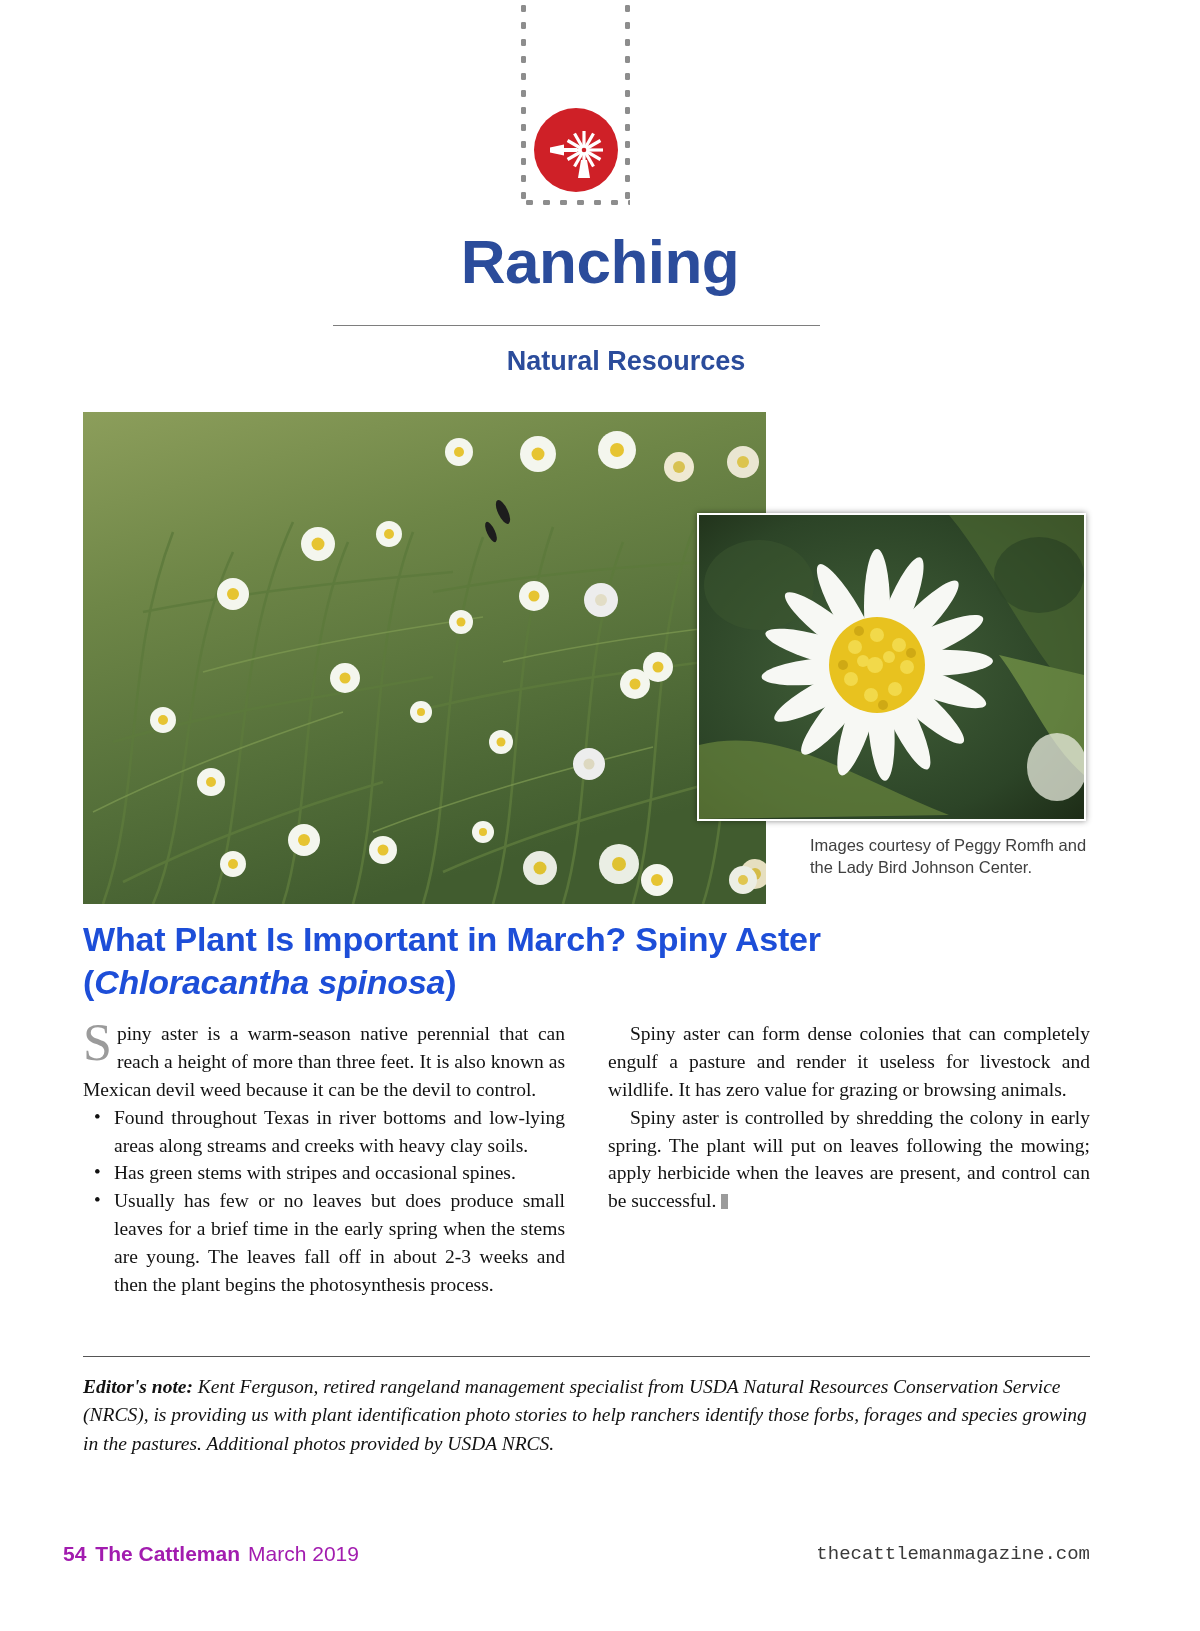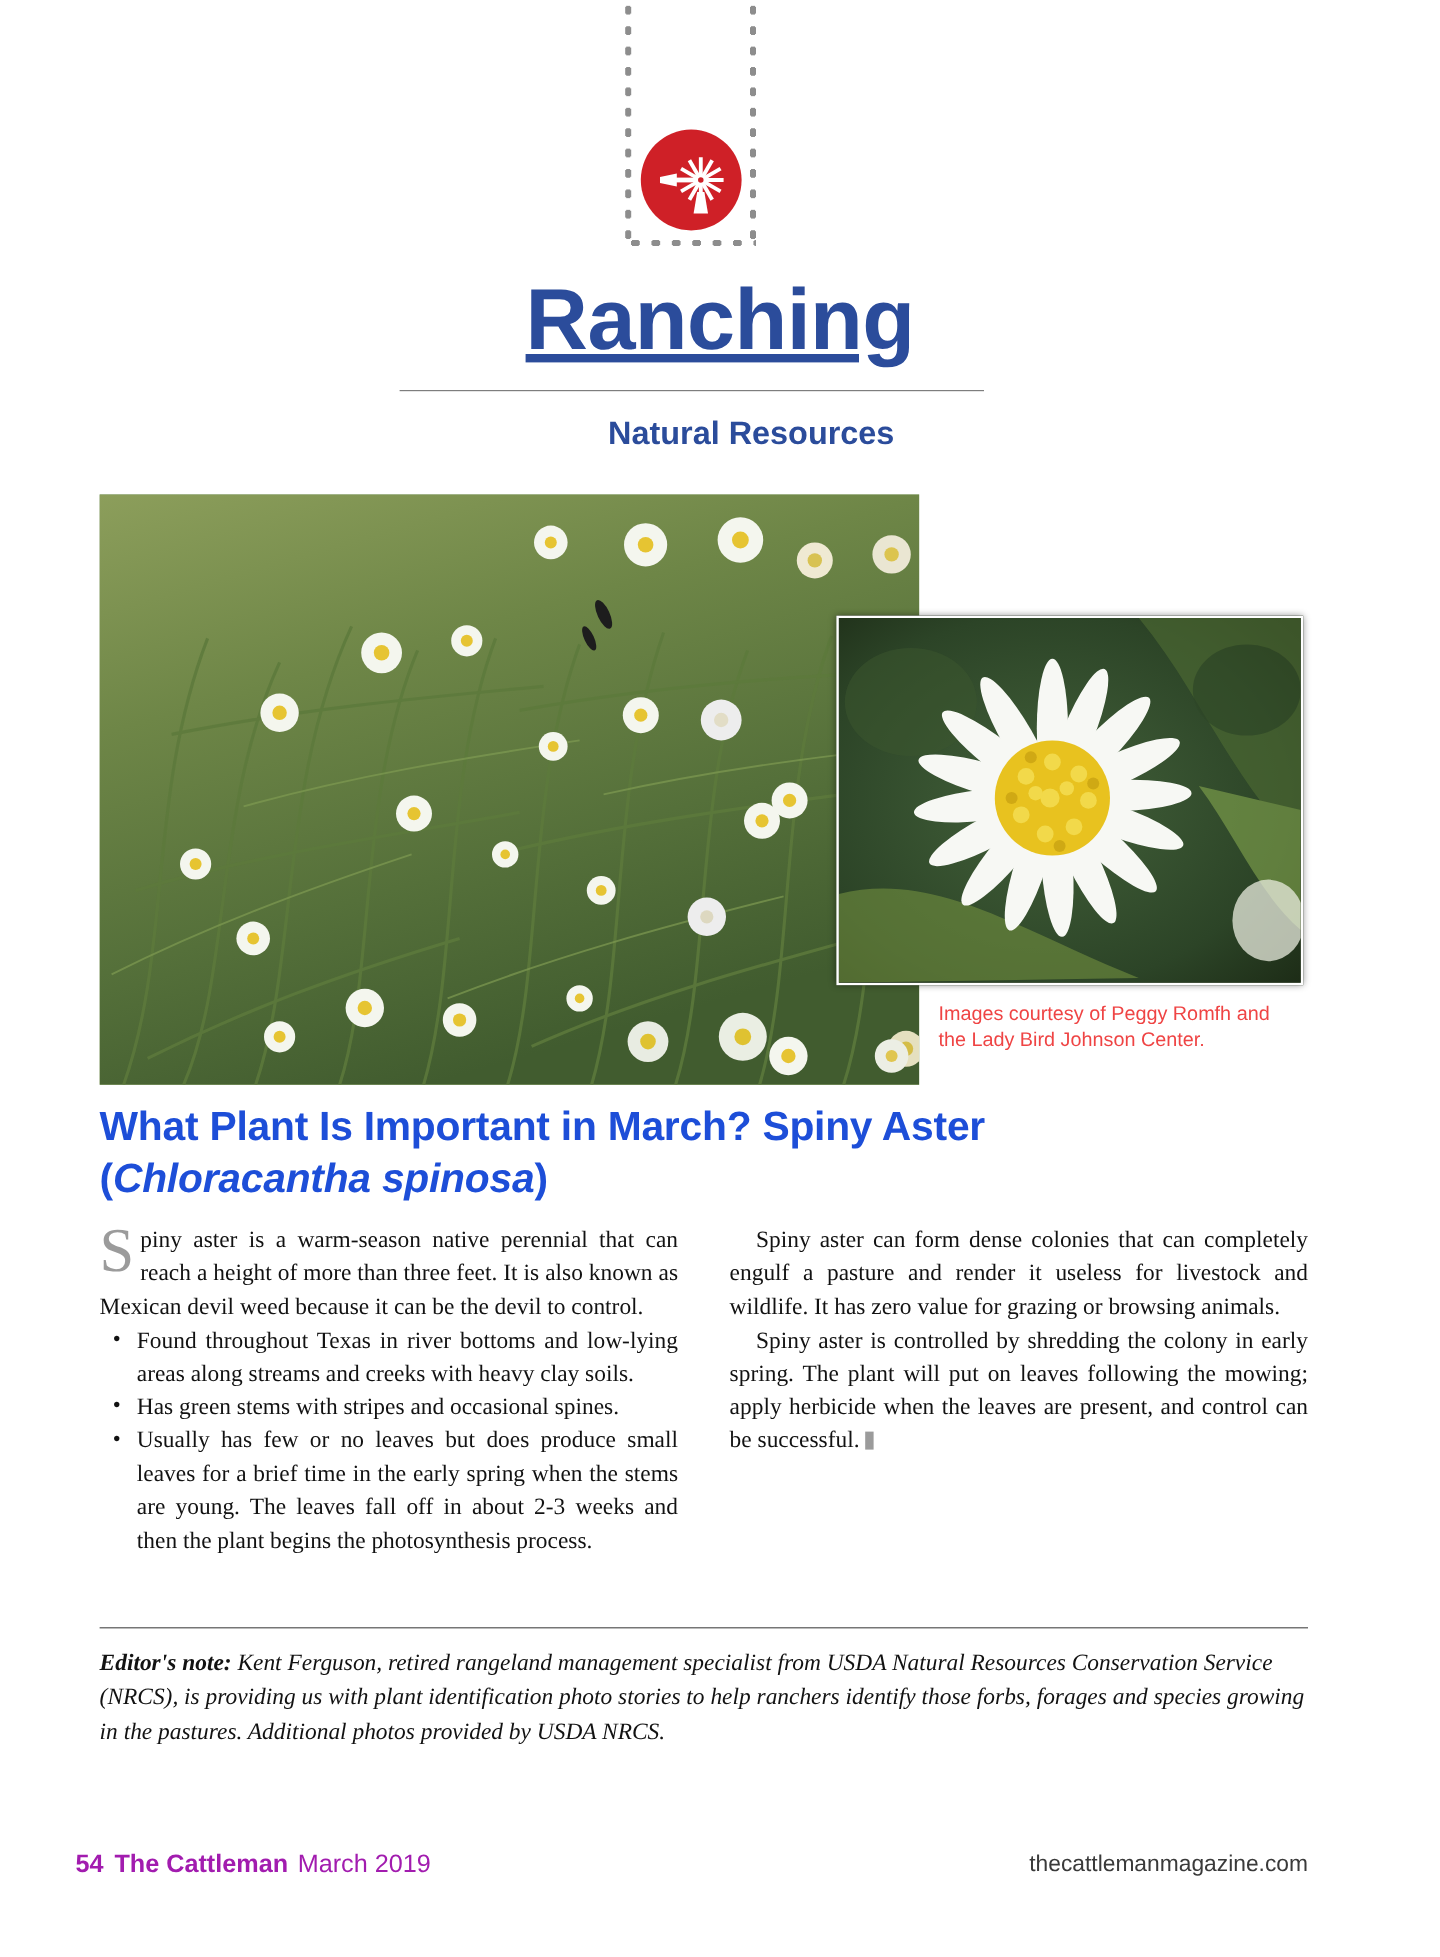--- a/index.html
+++ b/index.html
@@ -55,25 +55,24 @@
   }
   .logo-badge svg { display: block; }
 
   .section-title {
     position: absolute;
     left: 0; top: 231px;
     width: 1200px;
     text-align: center;
     font-family: "Liberation Sans", sans-serif;
     font-weight: bold;
-    font-size: 72px;
+    font-size: 62px;
     letter-spacing: -0.5px;
     color: #2b4c9b;
     line-height: 1;
-    text-decoration: underline;
   }
   .rule-under-title {
     position: absolute;
     left: 333px;
     top: 325px;
     width: 487px;
     height: 1px;
     background: #7e7e7e;
   }
   .subsection-title {
@@ -114,27 +113,27 @@
     position: absolute;
     left: 697px;
     top: 513px;
     width: 389px;
     height: 308px;
     box-shadow: 0 0 6px rgba(0,0,0,0.45);
     pointer-events: none;
   }
   .photo-caption {
     position: absolute;
-    left: 782px;
+    left: 810px;
     top: 834px;
     width: 300px;
     font-family: "Liberation Sans", sans-serif;
     font-size: 16.5px;
     line-height: 1.35;
-    color: #ef4444;
+    color: #404040;
   }
 
   
   .headline {
     position: absolute;
     left: 83px;
     top: 918px;
     width: 1010px;
     font-family: "Liberation Sans", sans-serif;
     font-weight: bold;
@@ -243,21 +242,21 @@
     color: #a21caf;
     white-space: nowrap;
   }
   .footer-left .pg { font-weight: bold; }
   .footer-left .mag { font-weight: bold; margin-left: 9px; }
   .footer-left .date { font-weight: normal; margin-left: 8px; }
   .footer-right {
     position: absolute;
     right: 110px;
     top: 1543px;
-    font-family: Liberation Sans, sans-serif;
+    font-family: Liberation Mono, monospace;
     font-size: 19px;
     color: #3a3a3a;
   }
 </style>
 </head>
 <body>
 
 <div class="page">
 
   <div class="masthead">

